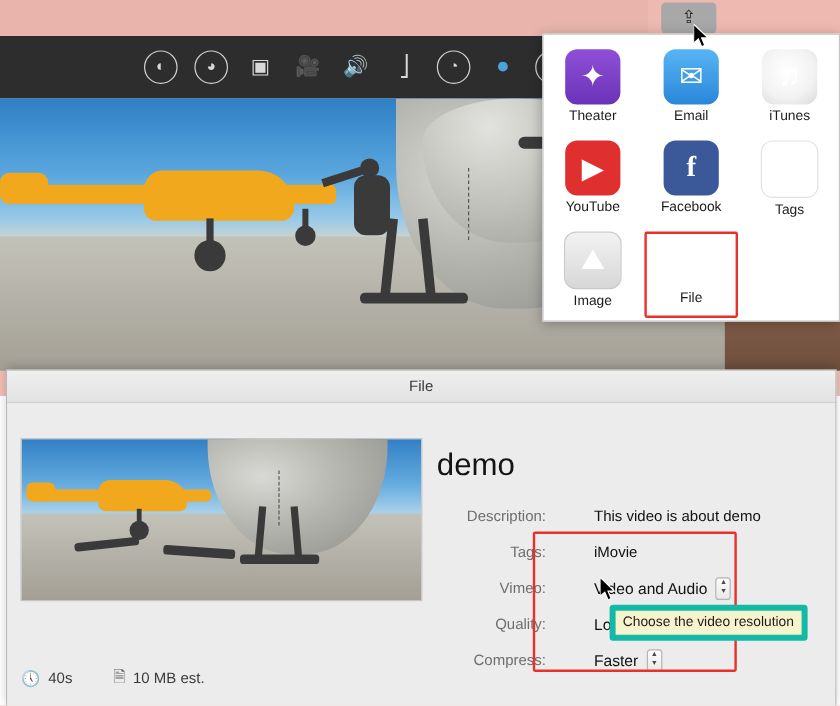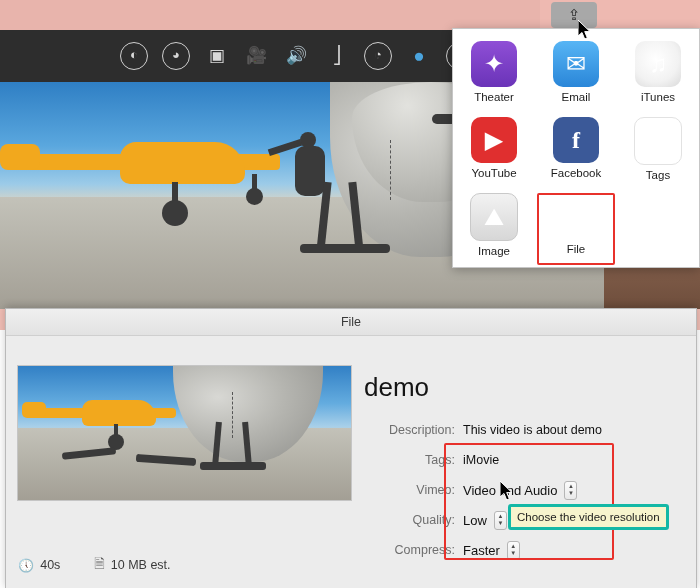--- a/index.html
+++ b/index.html
@@ -272,20 +272,21 @@
     font-size: 12.5px;
   }
   .field-label {
     width: 93px;
     text-align: right;
     color: #6e6e6e;
     padding-right: 8px;
   }
   .field-value {
     color: #111111;
+    margin-left: 32px;
   }
   .field-value.big { font-size: 13px; }
   .stepper {
     display: inline-flex;
     flex-direction: column;
     justify-content: center;
     margin-left: 7px;
     width: 11px; height: 17px;
     background: linear-gradient(#fcfcfc, #e9e9e9);
     border: 1px solid #b5b5b5;
@@ -301,21 +302,21 @@
     width: 166px; height: 113px;
   }
   #tooltip {
     position: absolute;
     left: 508px; top: 504px;
     height: 20px;
     padding: 0 6px;
     display: flex;
     align-items: center;
     background: #f7f4cd;
-    border: 3px solid #14b8a6;
+    border: 5px solid #14b8a6;
     border-radius: 3px;
     font-size: 11.5px;
     color: #1c1c1c;
     white-space: nowrap;
     z-index: 50;
   }
 </style>
 </head>
 <body>
 

